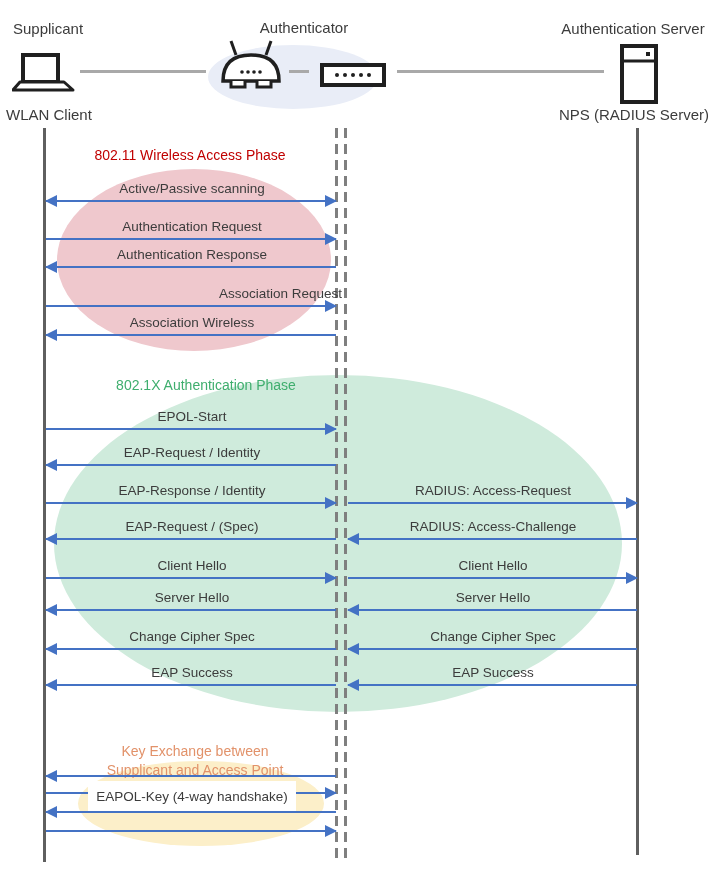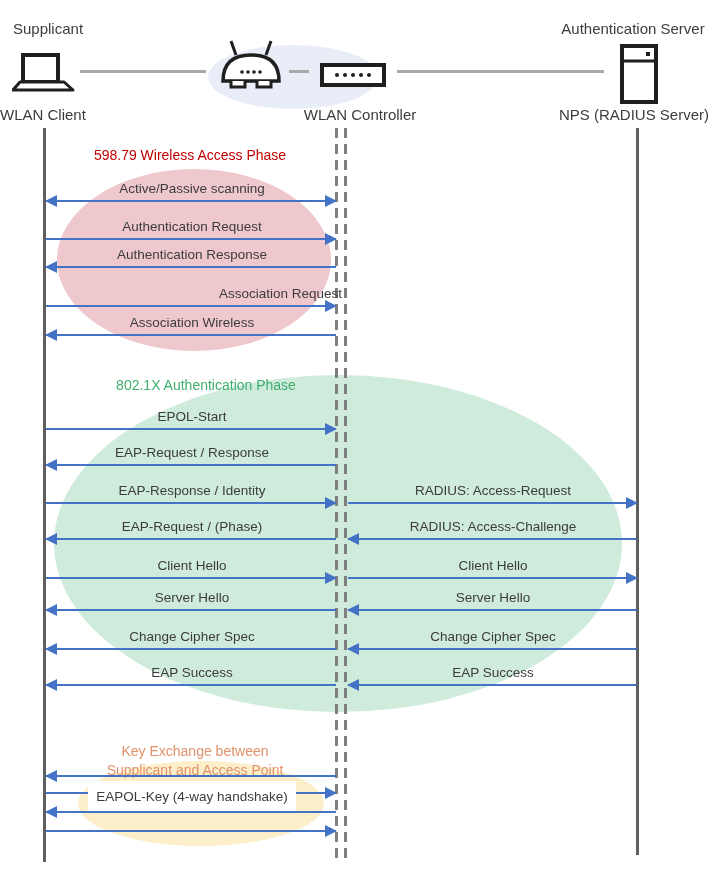--- a/index.html
+++ b/index.html
@@ -78,32 +78,32 @@
     <circle cx="49" cy="12" r="2" fill="#1F1F1F"></circle>
   </svg>
 
   <svg class="icon" style="left:620px;top:44px;" width="38" height="60" viewBox="0 0 38 60">
     <rect x="2" y="2" width="34" height="56" fill="#fff" stroke="#1F1F1F" stroke-width="4"></rect>
     <line x1="2" y1="17" x2="36" y2="17" stroke="#1F1F1F" stroke-width="3"></line>
     <rect x="26" y="8" width="4" height="4" fill="#1F1F1F"></rect>
   </svg>
 
   <div class="role" style="left:13px;top:20px;">Supplicant</div>
+  <div class="role center" style="left:229px;top:19px;width:150px;">Authenticator</div>
   <div class="role center" style="left:558px;top:20px;width:150px;">Authentication Server</div>
 
-  <div class="caption" style="left:0;top:106px;">WLAN Client</div>
-  <div class="caption center" style="left:285px;top:106px;width:150px;">WLAN Controller</div>
+  <div class="caption" style="left:6px;top:106px;">WLAN Client</div>
   <div class="caption center" style="left:559px;top:106px;width:150px;">NPS (RADIUS Server)</div>
 
   <div class="lifeline ll-left"></div>
   <div class="dashline d1"></div>
   <div class="dashline d2"></div>
   <div class="lifeline ll-right"></div>
 
-  <div class="phase-title pt-wireless" style="color: rgb(192, 0, 0);">598.79 Wireless Access Phase</div>
+  <div class="phase-title pt-wireless" style="color: rgb(192, 0, 0);">802.11 Wireless Access Phase</div>
   <div class="phase-title pt-auth" style="color: rgb(63, 174, 110);">802.1X Authentication Phase</div>
   <div class="phase-title pt-key" style="color: rgb(226, 146, 106);">Key Exchange between
 Supplicant and Access Point</div>
 
   <div id="messages">
       <div class="msg-line" style="left: 46px; top: 200px; width: 290px; background: rgb(68, 114, 196);"></div>
       <div class="head r" style="left: 325px; top: 195px; border-left-color: rgb(68, 114, 196);"></div>
       <div class="head l" style="left: 45px; top: 195px; border-right-color: rgb(68, 114, 196);"></div>
       <div class="msg-label" style="left: 42px; top: 180px;"><span>Active/Passive scanning</span></div>
       <div class="msg-line" style="left: 46px; top: 238px; width: 290px; background: rgb(68, 114, 196);"></div>
@@ -116,30 +116,30 @@
       <div class="head r" style="left: 325px; top: 300px; border-left-color: rgb(68, 114, 196);"></div>
       <div class="msg-label" style="left: 42px; top: 285px; text-align: right;"><span>Association Request</span></div>
       <div class="msg-line" style="left: 46px; top: 334px; width: 290px; background: rgb(68, 114, 196);"></div>
       <div class="head l" style="left: 45px; top: 329px; border-right-color: rgb(68, 114, 196);"></div>
       <div class="msg-label" style="left: 42px; top: 314px;"><span>Association Wireless</span></div>
       <div class="msg-line" style="left: 46px; top: 428px; width: 290px; background: rgb(68, 114, 196);"></div>
       <div class="head r" style="left: 325px; top: 423px; border-left-color: rgb(68, 114, 196);"></div>
       <div class="msg-label" style="left: 42px; top: 408px;"><span>EPOL-Start</span></div>
       <div class="msg-line" style="left: 46px; top: 464px; width: 290px; background: rgb(68, 114, 196);"></div>
       <div class="head l" style="left: 45px; top: 459px; border-right-color: rgb(68, 114, 196);"></div>
-      <div class="msg-label" style="left: 42px; top: 444px;"><span>EAP-Request / Response</span></div>
+      <div class="msg-label" style="left: 42px; top: 444px;"><span>EAP-Request / Identity</span></div>
       <div class="msg-line" style="left: 46px; top: 502px; width: 290px; background: rgb(68, 114, 196);"></div>
       <div class="head r" style="left: 325px; top: 497px; border-left-color: rgb(68, 114, 196);"></div>
       <div class="msg-label" style="left: 42px; top: 482px;"><span>EAP-Response / Identity</span></div>
       <div class="msg-line" style="left: 348px; top: 502px; width: 289px; background: rgb(68, 114, 196);"></div>
       <div class="head r" style="left: 626px; top: 497px; border-left-color: rgb(68, 114, 196);"></div>
       <div class="msg-label" style="left: 343px; top: 482px;"><span>RADIUS: Access-Request</span></div>
       <div class="msg-line" style="left: 46px; top: 538px; width: 290px; background: rgb(68, 114, 196);"></div>
       <div class="head l" style="left: 45px; top: 533px; border-right-color: rgb(68, 114, 196);"></div>
-      <div class="msg-label" style="left: 42px; top: 518px;"><span>EAP-Request / (Phase)</span></div>
+      <div class="msg-label" style="left: 42px; top: 518px;"><span>EAP-Request / (Spec)</span></div>
       <div class="msg-line" style="left: 348px; top: 538px; width: 289px; background: rgb(68, 114, 196);"></div>
       <div class="head l" style="left: 347px; top: 533px; border-right-color: rgb(68, 114, 196);"></div>
       <div class="msg-label" style="left: 343px; top: 518px;"><span>RADIUS: Access-Challenge</span></div>
       <div class="msg-line" style="left: 46px; top: 577px; width: 290px; background: rgb(68, 114, 196);"></div>
       <div class="head r" style="left: 325px; top: 572px; border-left-color: rgb(68, 114, 196);"></div>
       <div class="msg-label" style="left: 42px; top: 557px;"><span>Client Hello</span></div>
       <div class="msg-line" style="left: 348px; top: 577px; width: 289px; background: rgb(68, 114, 196);"></div>
       <div class="head r" style="left: 626px; top: 572px; border-left-color: rgb(68, 114, 196);"></div>
       <div class="msg-label" style="left: 343px; top: 557px;"><span>Client Hello</span></div>
       <div class="msg-line" style="left: 46px; top: 609px; width: 290px; background: rgb(68, 114, 196);"></div>

